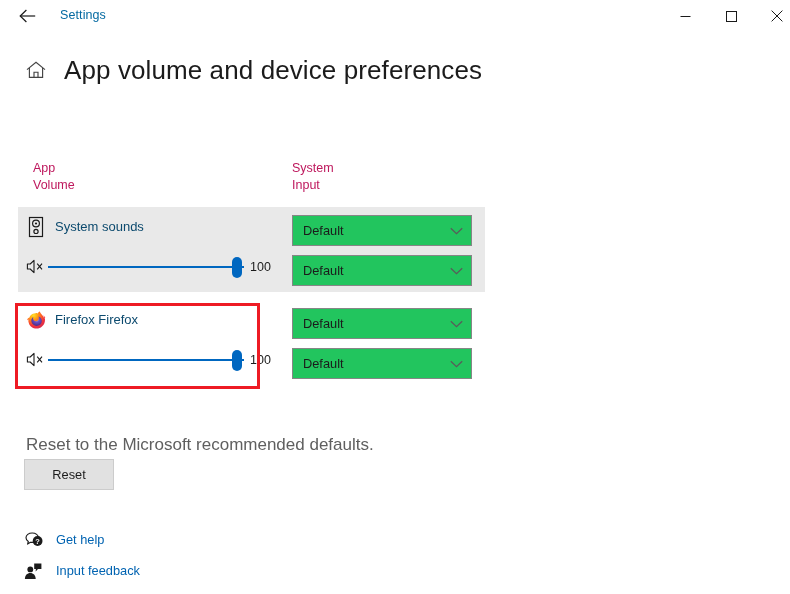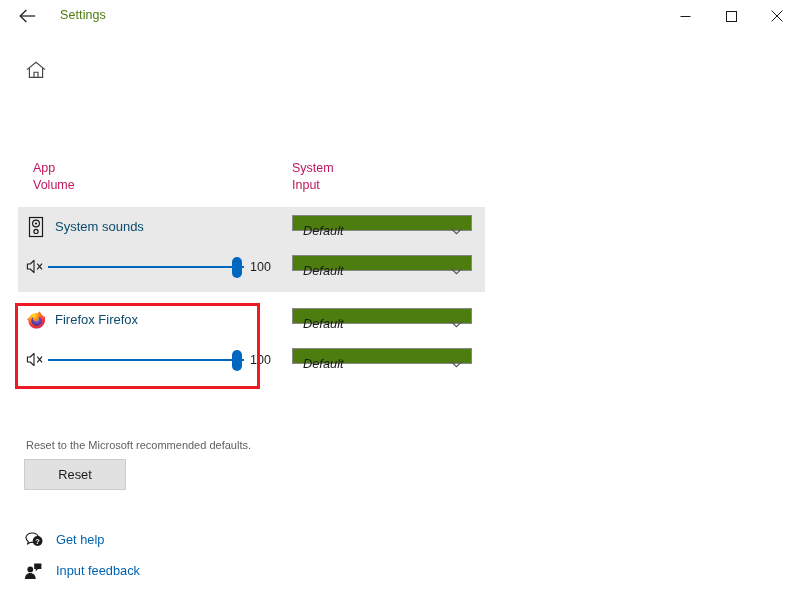--- a/index.html
+++ b/index.html
@@ -32,21 +32,21 @@
     display: flex;
     align-items: center;
     justify-content: center;
     cursor: default;
   }
   .back-btn svg { display: block; }
   .app-title {
     position: absolute;
     left: 60px; top: 8px;
     font-size: 12.5px;
-    color: #4d7c0f;
+    color: #0369a1;
     letter-spacing: 0.1px;
   }
   .winctl {
     position: absolute;
     top: 0;
     width: 46px;
     height: 32px;
     display: flex;
     align-items: center;
     justify-content: center;
@@ -159,26 +159,25 @@
     left: 224px; top: 3px;
     font-size: 12.5px;
     color: #1b1b1b;
     line-height: 18px;
   }
 
   
   .combo {
     position: absolute;
     width: 180px;
-    height: 16px;
-    background: #4d7c0f;
+    height: 31px;
+    background: #22c55e;
     border: 1px solid #868686;
     box-sizing: border-box;
     cursor: default;
-    font-style: italic;
   }
   .combo .combo-text {
     position: absolute;
     left: 10px; top: 0;
     line-height: 29px;
     font-size: 12.8px;
     color: #1b1b1b;
   }
   .combo .chev {
     position: absolute;
@@ -197,28 +196,28 @@
     width: 245px; height: 86px;
     border: 3px solid #ee1b24;
     box-sizing: border-box;
     pointer-events: none;
   }
 
   
   .reset-note {
     position: absolute;
     left: 26px; top: 436px;
-    font-size: 11px;
+    font-size: 17px;
     color: #5f5f5f;
     line-height: 18px;
   }
   .reset-btn {
     position: absolute;
     left: 24px; top: 459px;
-    width: 102px; height: 31px;
+    width: 90px; height: 31px;
     background: #e1e1e1;
     border: 1px solid #cccccc;
     box-sizing: border-box;
     font-family: "Liberation Sans", sans-serif;
     font-size: 12.8px;
     color: #1b1b1b;
     cursor: default;
     padding: 0;
     line-height: 29px;
     text-align: center;
@@ -285,20 +284,21 @@
 </div>
 
 <div class="page-header">
   <div class="home-icon">
     <svg width="22" height="20" viewBox="0 0 22 20">
       <path d="M2 9.6 L11 2.2 L20 9.6" fill="none" stroke="#444" stroke-width="1.15"></path>
       <path d="M4.4 8.0 L4.4 17.4 L17.6 17.4 L17.6 8.0" fill="none" stroke="#444" stroke-width="1.15"></path>
       <path d="M9.0 17.4 L9.0 12.2 L13.0 12.2 L13.0 17.4" fill="none" stroke="#444" stroke-width="1.15"></path>
     </svg>
   </div>
+  <div class="page-title">App volume and device preferences</div>
 </div>
 
 <div class="col-headers">
   <div class="colhead app">App</div>
   <div class="colhead vol">Volume</div>
   <div class="colhead out">System</div>
   <div class="colhead inp">Input</div>
 </div>
 
 <div class="app-row row0">

